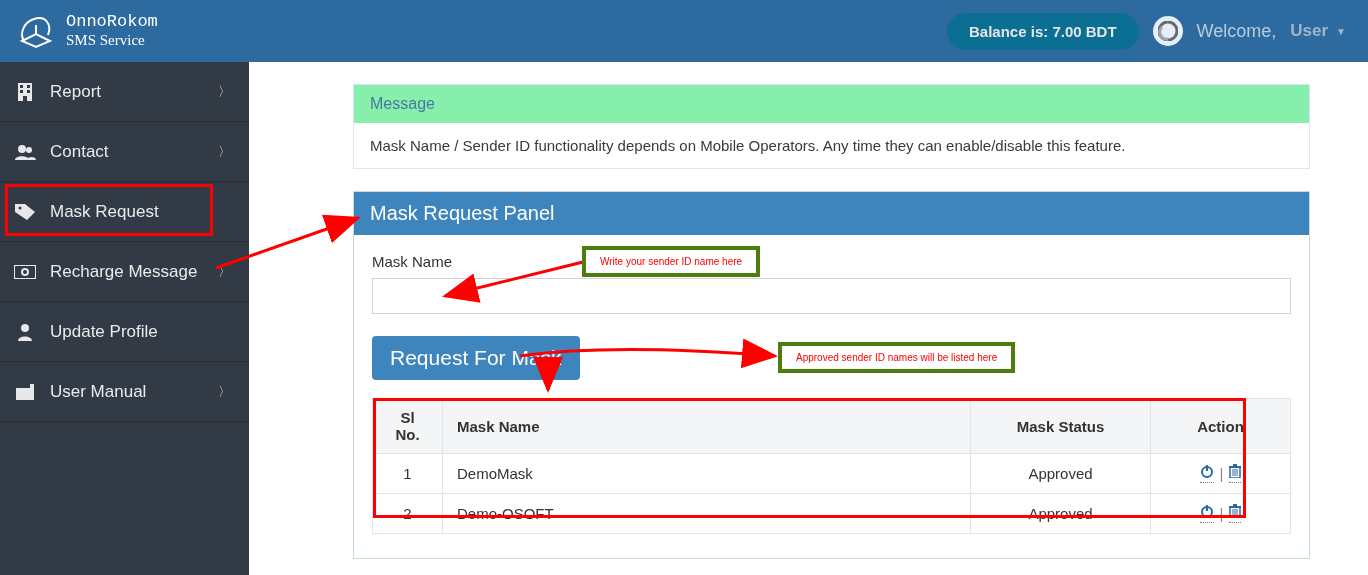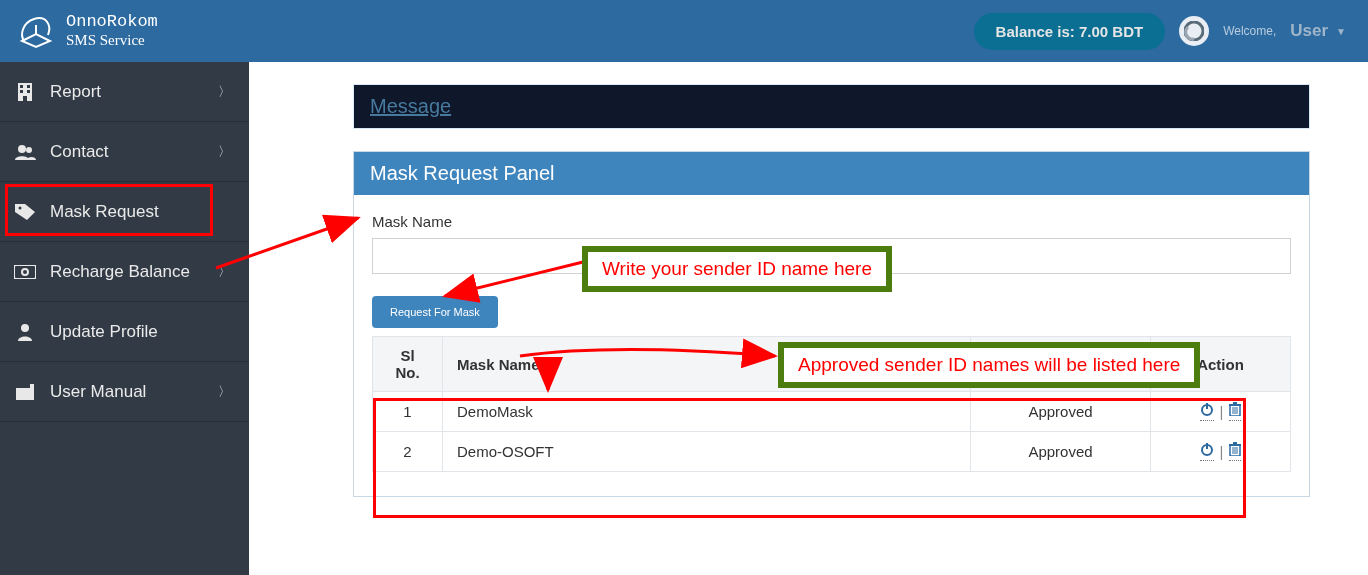--- a/index.html
+++ b/index.html
@@ -42,21 +42,21 @@
     font-size: 15px;
     color: #e5e5e5;
     cursor: pointer;
   }
   .circle-logo {
     width: 30px; height: 30px;
     border-radius: 50%;
     background: #e8eef3;
     display: flex; align-items: center; justify-content: center;
   }
-  .welcome { color: #b8ccde; font-size: 12px; }
+  .welcome { color: #b8ccde; font-size: 18px; }
   .user-drop { color: #9fb6ca; font-size: 17px; font-weight: 600; display: flex; align-items: center; gap: 8px; cursor: pointer;}
   .caret { font-size: 10px; }
 
   
   .wrap { display: flex; height: calc(575px - 62px); }
   .sidebar {
     width: 249px;
     background: #323a45;
     color: #fff;
     display: flex;
@@ -93,25 +93,24 @@
     padding: 22px 58px 20px 104px;
     position: relative;
     overflow: hidden;
   }
 
   .info-panel {
     border: 1px solid #d6e9f5;
     background: #fff;
   }
   .info-head {
-    background: #0f172a;
+    background: #86efac;
     padding: 10px 16px;
     color: #477a9e;
-    font-size: 20px;
-    text-decoration: underline;
+    font-size: 16px;
   }
   .info-body {
     padding: 14px 16px;
     color: #3a3a3a;
     font-size: 15px;
   }
 
   .panel {
     margin-top: 22px;
     border: 1px solid #c7d7e4;
@@ -134,51 +133,51 @@
     border: 1px solid #cfd3d7;
     padding: 0 10px;
     font-size: 14px;
   }
   .btn-primary {
     margin-top: 22px;
     background: #3e84bd;
     color: #fff;
     border: none;
     padding: 10px 18px;
-    font-size: 11px;
+    font-size: 21px;
     border-radius: 4px;
     cursor: pointer;
   }
 
   .table {
     width: 100%;
     border-collapse: collapse;
-    margin-top: 8px;
+    margin-top: 18px;
     font-size: 15px;
   }
   .table th, .table td {
     border: 1px solid #e1e4e8;
     padding: 10px 14px;
     text-align: left;
     color: #333;
   }
   .table thead th { background: #f3f5f7; font-weight: 700; }
   .table td.center, .table th.center { text-align: center; }
   .action-icons { color: #2c6aa0; display: inline-flex; gap: 6px; align-items: center; justify-content: center;}
   .action-sep { color: #888; }
   .icon-btn { border-bottom: 1px dotted #777; cursor: pointer; padding-bottom: 1px;}
 
   
   .callout {
     position: absolute;
-    border: 6px solid #4d7c0f;
+    border: 4px solid #4d7c0f;
     color: #ff0000;
     background: #fff;
     padding: 6px 14px;
-    font-size: 19px;
+    font-size: 10px;
     white-space: nowrap;
   }
 </style>
 </head>
 <body>
 
 <div class="header">
   <div class="logo-block">
     <svg class="logo-svg" viewBox="0 0 40 40">
       <path d="M8 30 C4 24 6 12 18 8 C30 4 36 14 32 24" fill="none" stroke="#fff" stroke-width="2"></path>
@@ -250,21 +249,21 @@
       <div class="red-box sidebar-box"></div>
     </div>
 
     <div class="side-item">
       <span class="side-icon">
         <svg width="22" height="14" viewBox="0 0 22 14">
             <rect x="0" y="0" width="22" height="14" rx="2" fill="none" stroke="#e8e8e8" stroke-width="2"></rect>
             <circle cx="11" cy="7" r="3" fill="none" stroke="#e8e8e8" stroke-width="2"></circle>
           </svg>
       </span>
-      <span>Recharge Balance</span>
+      <span>Recharge Message</span>
       <span class="side-chevron">〉</span>
     </div>
 
     <div class="side-item">
       <span class="side-icon">
         <svg width="16" height="18" viewBox="0 0 16 18">
             <circle cx="8" cy="5" r="4" fill="#e8e8e8"></circle>
             <path d="M1 18 C1 12 15 12 15 18 Z" fill="#e8e8e8"></path>
           </svg>
       </span>
@@ -281,20 +280,21 @@
       </span>
       <span>User Manual</span>
       <span class="side-chevron">〉</span>
     </div>
   </div>
 
   <div class="main">
 
     <div class="info-panel">
       <div class="info-head">Message</div>
+      <div class="info-body">Mask Name / Sender ID functionality depends on Mobile Operators. Any time they can enable/disable this feature.</div>
     </div>
 
     <div class="panel">
       <div class="panel-head">Mask Request Panel</div>
       <div class="panel-body">
         <label class="form-label">Mask Name</label>
         <input class="text-input" type="text" value="" style="">
         <button class="btn-primary">Request For Mask</button>
 
         <table class="table">

